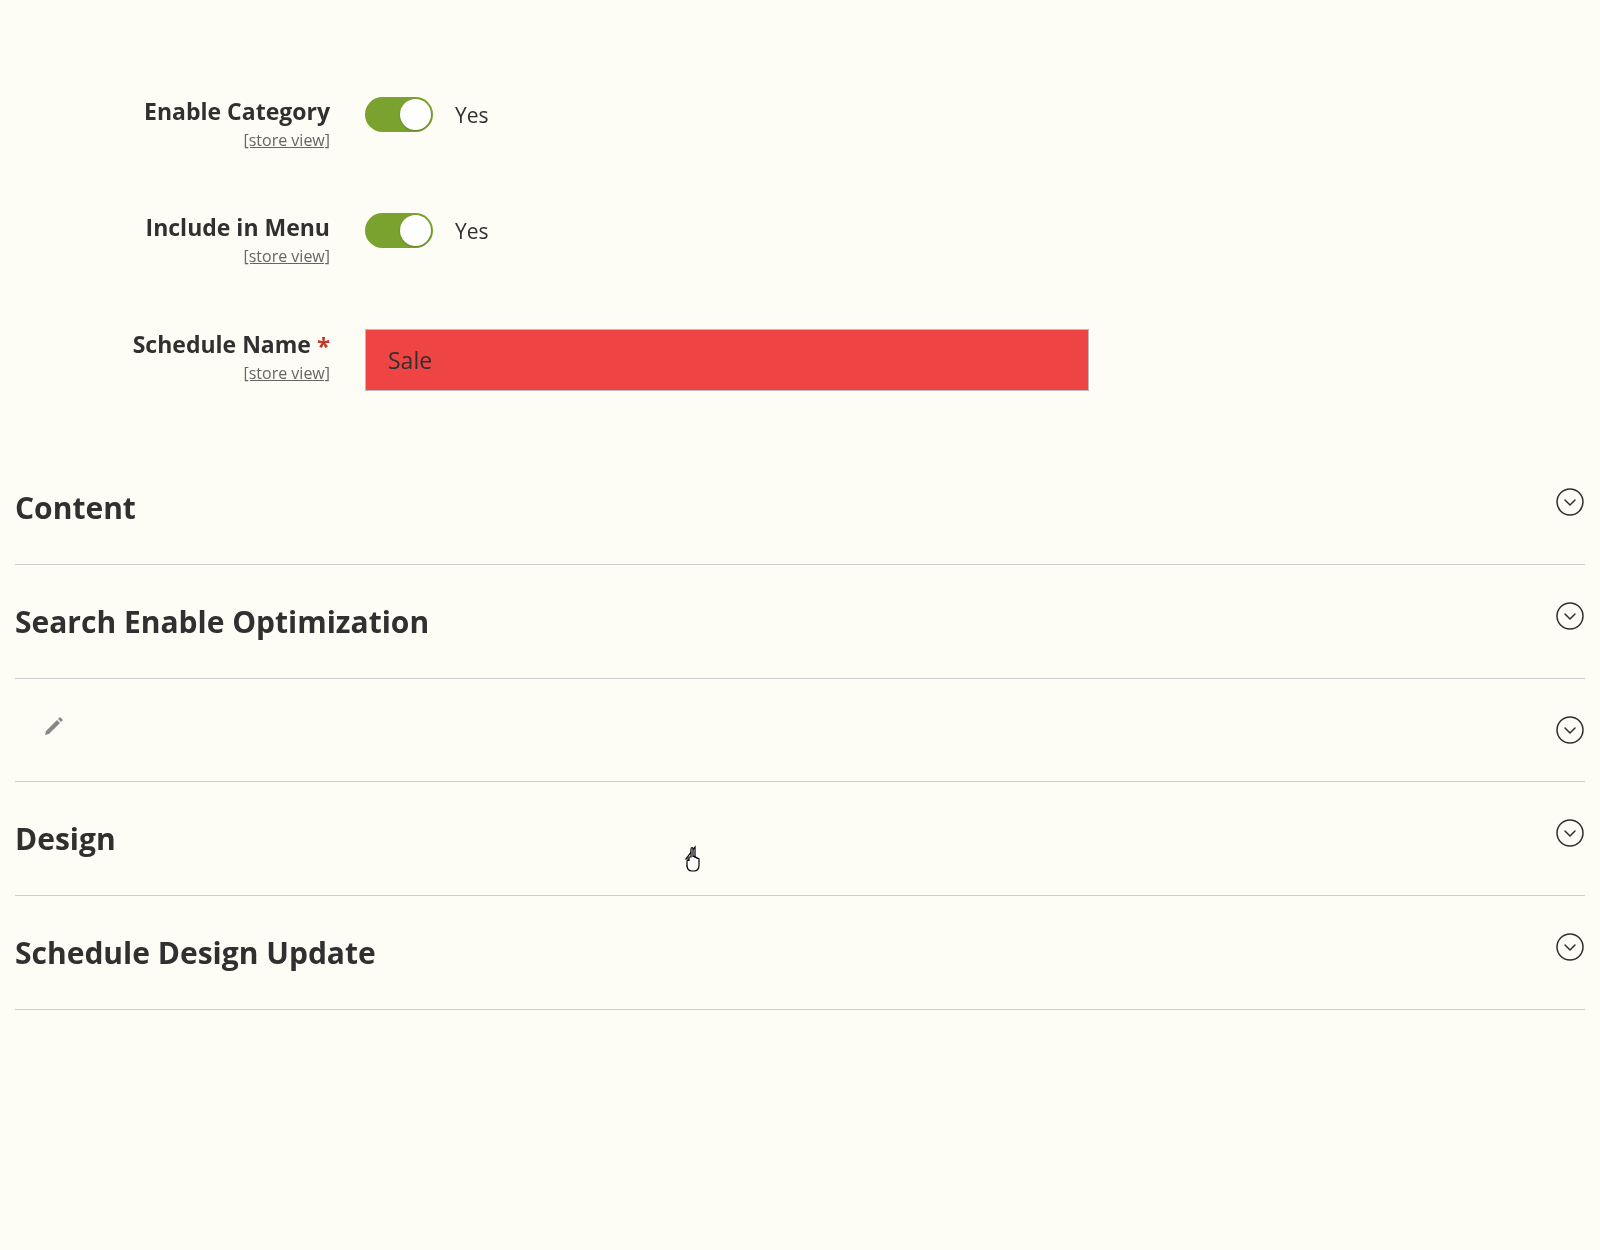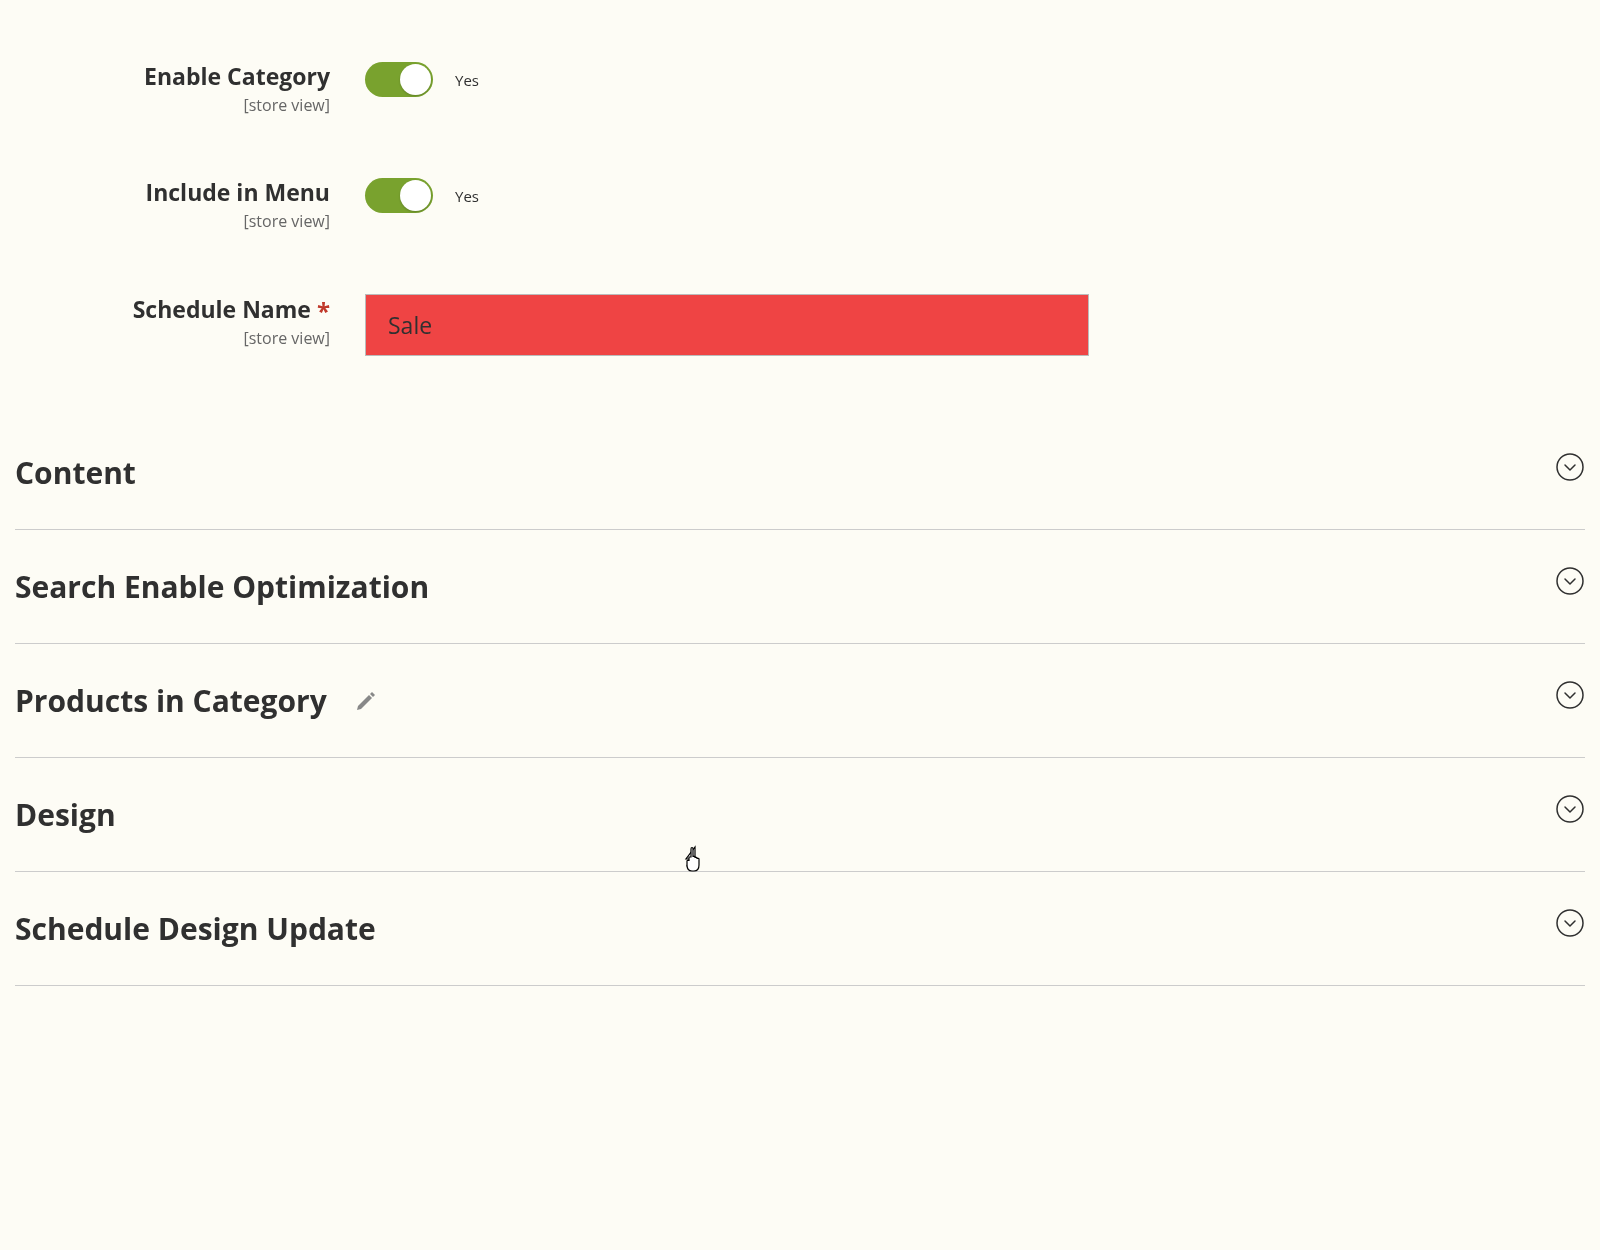--- a/index.html
+++ b/index.html
@@ -9,21 +9,21 @@
     }
     body {
       background: #fdfcf5;
       font-family: 'Open Sans', -apple-system, BlinkMacSystemFont, sans-serif;
       color: #303030;
       width: 1600px;
       height: 1250px;
       padding: 0;
     }
     .main-wrapper {
-      padding: 60px 15px 0 15px;
+      padding: 95px 15px 0 15px;
       border-radius: 31px;
     }
     .fields-section {
       margin-bottom: 60px;
     }
     .field-row {
       display: flex;
       align-items: flex-start;
       margin-bottom: 60px;
     }
@@ -34,20 +34,21 @@
     }
     .label-main {
       font-size: 23px;
       font-weight: 700;
       color: #303030;
     }
     .label-sub {
       font-size: 16px;
       color: #666;
       margin-top: 2px;
+      text-decoration: underline;
     }
     .required-asterisk {
       color: #c0392b;
       font-size: 24px;
       font-weight: 700;
       margin-left: 6px;
       position: relative;
       top: 2px;
     }
     .control-block {
@@ -67,21 +68,21 @@
       position: absolute;
       right: 2px;
       top: 2px;
       width: 31px;
       height: 31px;
       background: #fff;
       border-radius: 50%;
       box-shadow: 0 1px 2px rgba(0,0,0,0.2);
     }
     .toggle-label {
-      font-size: 15px;
+      font-size: 21px;
       color: #303030;
       margin-left: 22px;
     }
     .text-input {
       width: 724px;
       height: 62px;
       border: 1px solid #bbb;
       background: #ef4444;
       font-size: 23px;
       padding: 0 22px;
@@ -193,21 +194,20 @@
       <span class="expand-icon">
         <svg viewBox="0 0 30 30" fill="none">
             <circle cx="15" cy="15" r="13" stroke="#303030" stroke-width="1.5"></circle>
             <path d="M10 13 L15 18 L20 13" stroke="#303030" stroke-width="1.5" fill="none" stroke-linecap="round" stroke-linejoin="round"></path>
           </svg>
       </span>
     </div>
 
     <div class="section-row">
       <div class="section-title-wrap">
-        <span class="section-title">Products in Category</span>
         <span class="pencil-icon">
           <svg width="22" height="22" viewBox="0 0 22 22">
               <path d="M3 16 L14 5 L17 8 L6 19 L2 20 L3 16 Z" fill="#888"></path>
               <path d="M15 4 L18 7 L20 5 L17 2 Z" fill="#888"></path>
             </svg>
         </span>
       </div>
       <span class="expand-icon">
         <svg viewBox="0 0 30 30" fill="none">
             <circle cx="15" cy="15" r="13" stroke="#303030" stroke-width="1.5"></circle>

